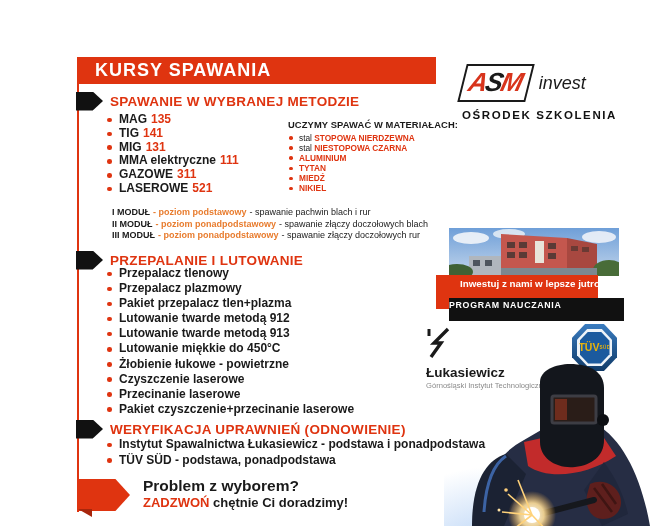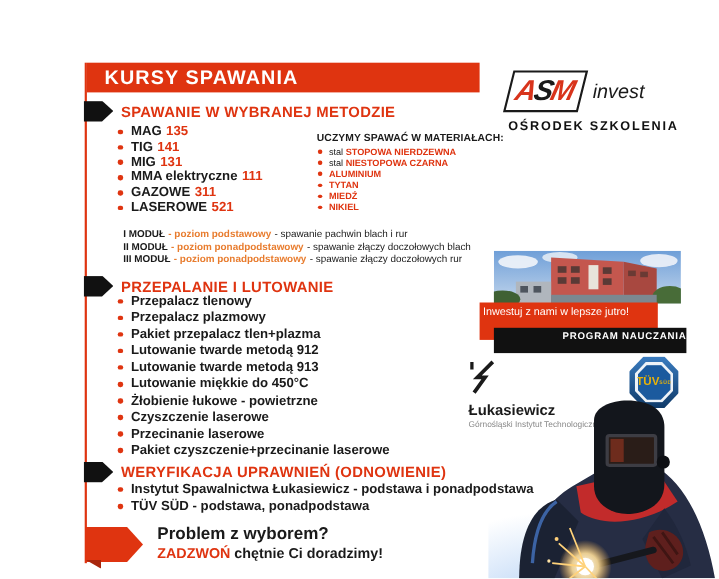--- a/index.html
+++ b/index.html
@@ -60,27 +60,27 @@
   .asm-letters { font-size:26px; font-weight:800; font-style:italic; letter-spacing:-2px; line-height:32px; }
   .asm-a, .asm-m { color:#d8341c; }
   .asm-s { color:#1a1a1a; }
   .asm-invest { font-style:italic; font-size:18px; font-weight:500; color:#1a1a1a; margin-left:9px; }
   .asm-subtitle { margin-top:7px; font-size:11.5px; font-weight:800; letter-spacing:1.6px; color:#111; white-space:nowrap; }
 
   .building { position:absolute; left:437px; top:228px; width:170px; height:48px; }
 
   .invest-banner {
     position:absolute; left:424px; top:275px; width:162px; height:34px;
-    background:var(--accent-red,#df3410); color:#fff; font-size:9.8px; font-weight:400;
-    line-height:17px; padding-left:3px; box-sizing:border-box; white-space:nowrap;
+    background:var(--accent-red,#df3410); color:#fff; font-size:9.8px; font-weight:700;
+    line-height:17px; padding-left:24px; box-sizing:border-box; white-space:nowrap;
   }
 
   .program-banner {
     position:absolute; left:437px; top:298px; width:175px; height:23px;
-    background:var(--banner-black,#111); color:#fff; text-align:right;
+    background:var(--banner-black,#111); color:#fff; text-align:left;
     font-size:8.8px; font-weight:800; letter-spacing:.7px; line-height:10.6px;
     padding-top:1.5px; box-sizing:border-box;
   }
 
   .lukasiewicz { position:absolute; left:414px; top:327px; display:flex; align-items:flex-start;flex-direction:column; }
   .luk-mark { width:26px; height:32px; flex:0 0 auto; margin-right:5px; }
   .luk-name { font-size:13.5px; font-weight:800; color:#1a1a1a; line-height:15px; margin-top:6px; }
   .luk-sub { font-size:7.6px; color:#8a8a8a; margin-top:1px; white-space:nowrap; }
 
   .tuv { position:absolute; left:560px; top:324px; width:45px; height:47px; }

